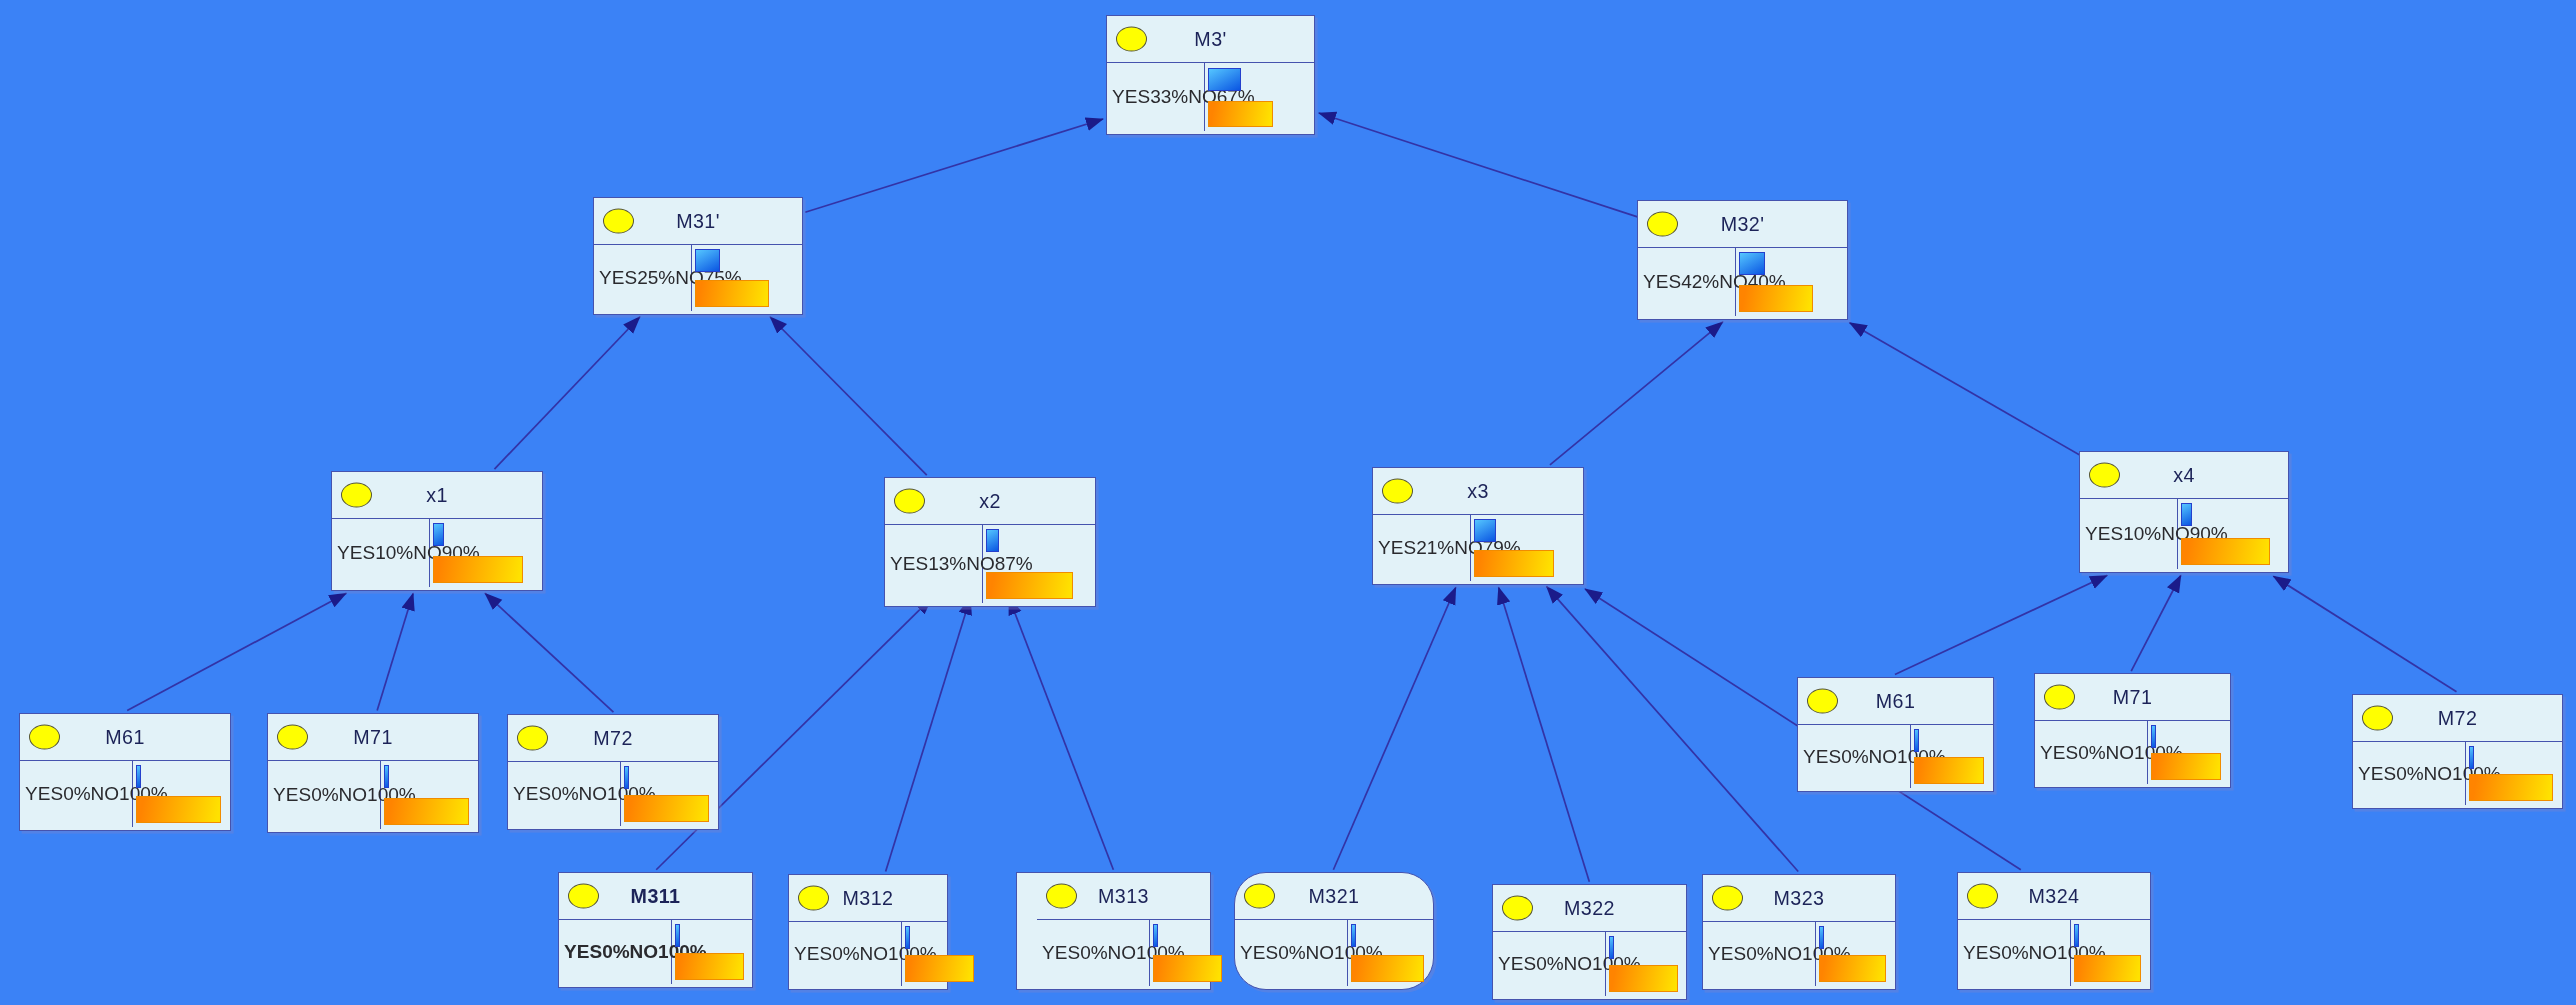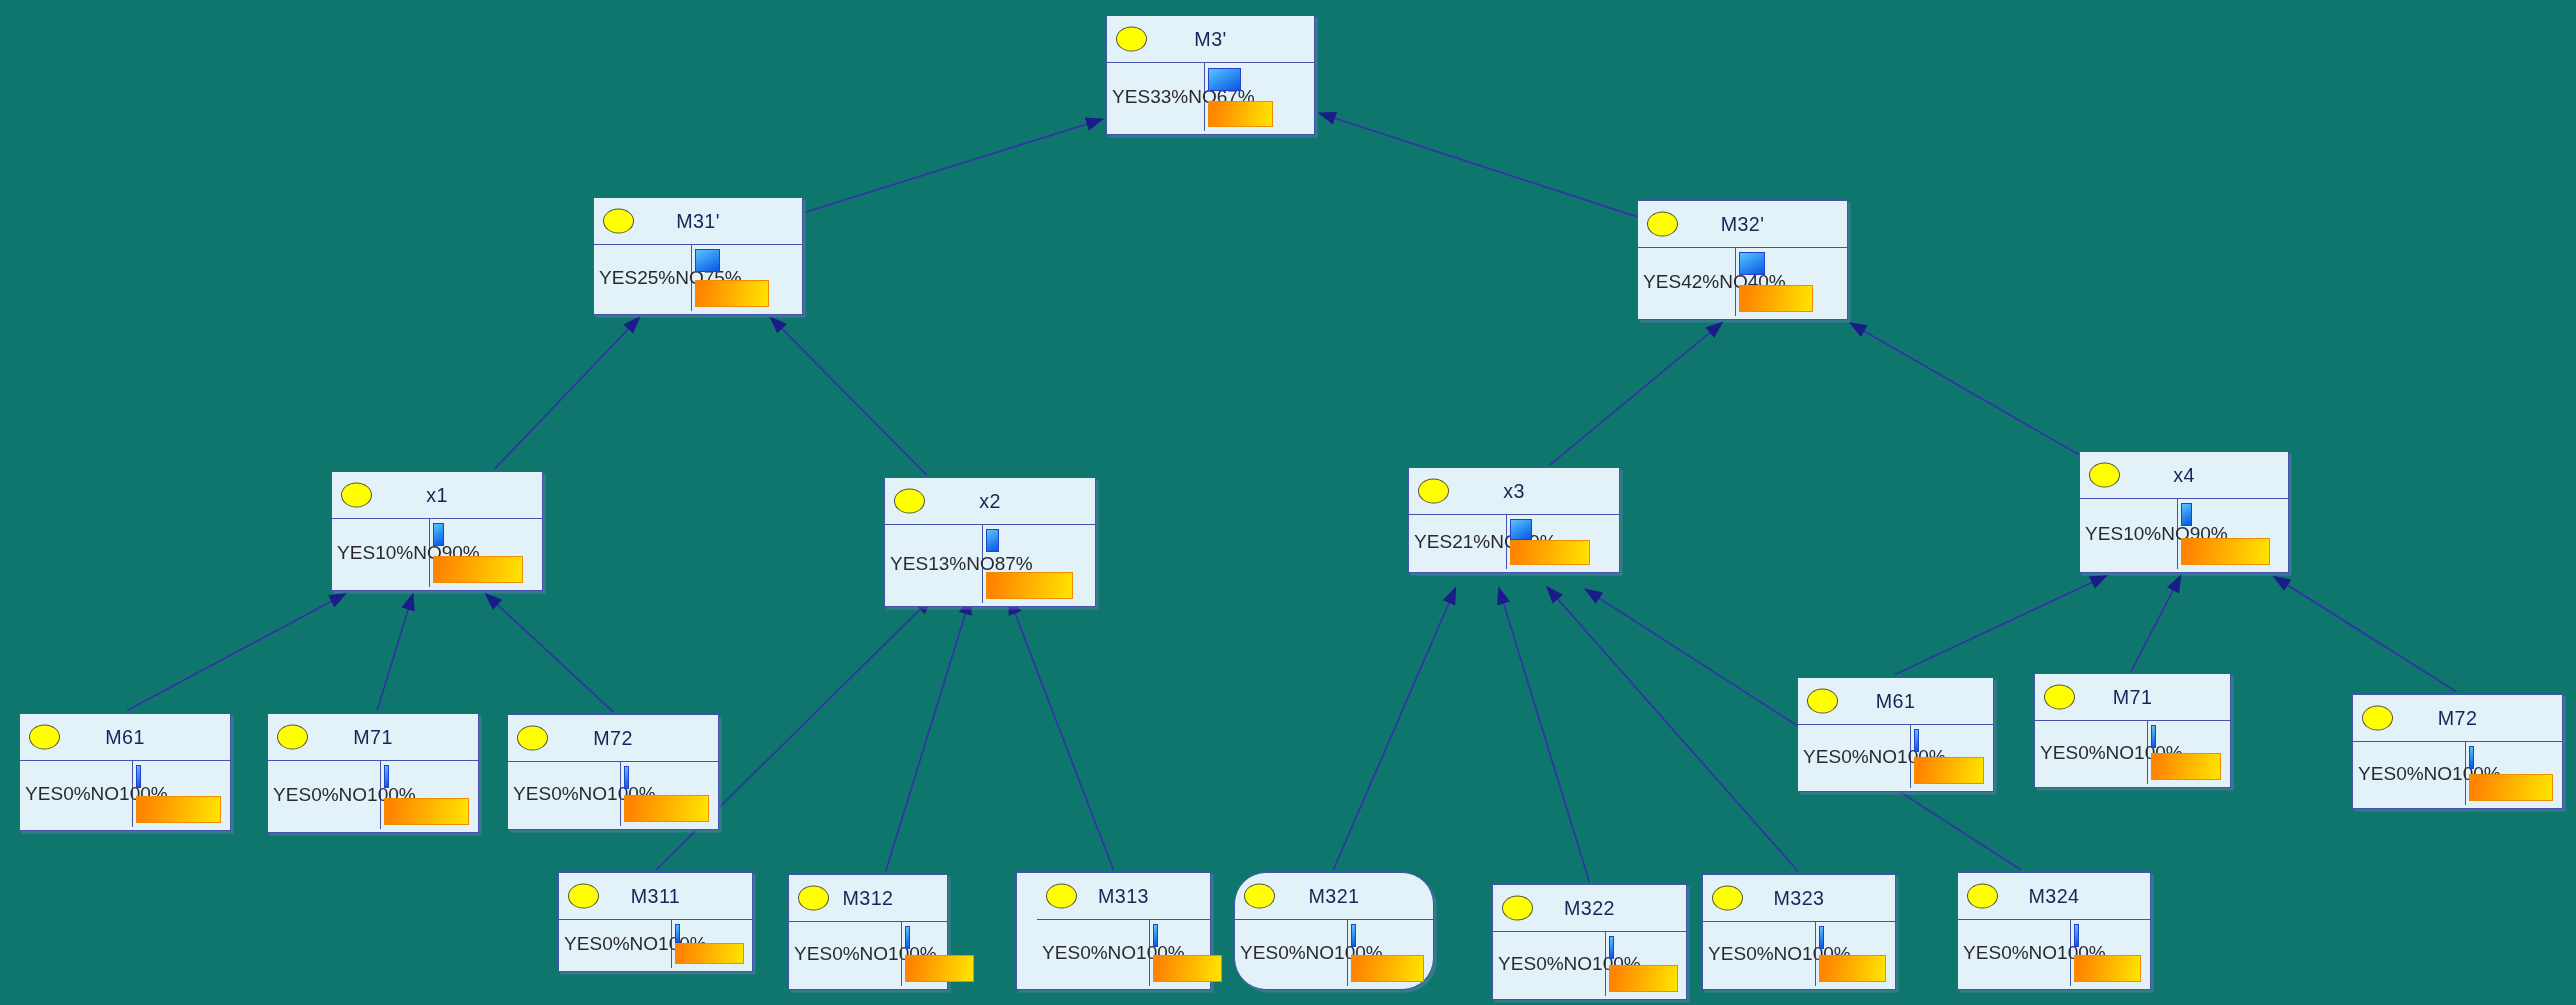--- a/index.html
+++ b/index.html
@@ -1,19 +1,19 @@
 <!DOCTYPE html>
 <html style="font-size:13.7px"><head>
 <meta charset="utf-8">
 <style>
   html,body{margin:0;padding:0;background:#ffffff;}
   .canvas{
     position:relative;
     width:2576px;height:1005px;
-    background:#0f766e;
+    background:#3b82f6;
     font-family:"Liberation Sans", sans-serif;
     overflow:hidden;
   }
   .edges{position:absolute;left:0;top:0;z-index:1;}
   .node{
     position:absolute;z-index:2;
     background:#e2f2f8;
     border:1.7px solid #4553ae;
     box-shadow:2.6px 2.6px 0 rgba(130,132,200,0.35);
     box-sizing:border-box;
@@ -192,21 +192,21 @@
           <span>NO</span>
           <span>87%</span>
         </div>
       </div>
       <div class="bars">
         <div class="bar yes" style="width: 13px;"></div>
         <div class="bar no" style="width: 87px;"></div>
       </div>
     </div>
   </div>
-      <div class="node parent" style="left: 1372px; top: 467px; width: 212px; height: 106px; margin-left: 36px;">
+      <div class="node parent" style="left: 1372px; top: 467px; width: 212px; height: 118px;">
     <div class="title-row">
       <span class="ellipse"></span>
       <span class="title">x3</span>
     </div>
     <div class="body">
       <div class="labels">
         <div class="lrow">
           <span>YES</span>
           <span>21%</span>
         </div>
@@ -302,21 +302,21 @@
           <span>NO</span>
           <span>100%</span>
         </div>
       </div>
       <div class="bars">
         <div class="bar yes" style="width: 4.3px;"></div>
         <div class="bar no" style="width: 85px;"></div>
       </div>
     </div>
   </div>
-      <div class="node leaf" style="left: 558px; top: 872px; width: 195px; height: 100px;">
+      <div class="node leaf" style="left: 558px; top: 872px; width: 195px; height: 116px; font-weight: bold;">
     <div class="title-row">
       <span class="ellipse"></span>
       <span class="title">M311</span>
     </div>
     <div class="body">
       <div class="labels">
         <div class="lrow">
           <span>YES</span>
           <span>0%</span>
         </div>

